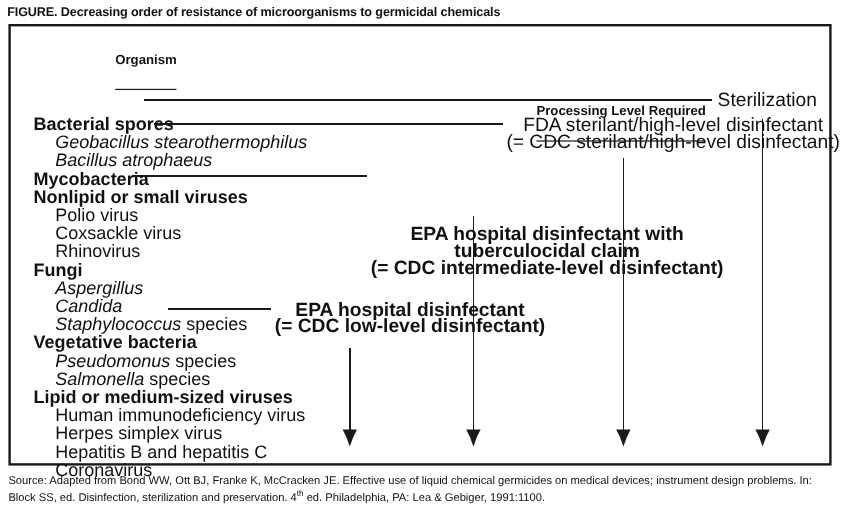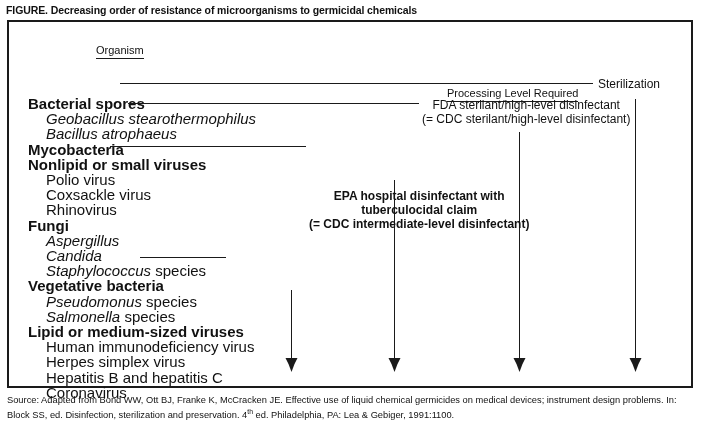--- a/index.html
+++ b/index.html
@@ -44,22 +44,23 @@
     background: #ffffff;
     box-sizing: border-box;
   }
 
   
   .col-head {
     position: absolute;
     font-size: 11px;
     color: #111111;
     white-space: nowrap;
-    padding-bottom: 2px;
+    padding-bottom: 18px;
     border-bottom: 1.4px solid #1a1a1a;
+    font-weight: bold;
   }
   .col-head.organism { left: 96px; top: 44px; }
   .col-head.processing { left: 447px; top: 44px; margin-top: 43px; }
 
   
   .org-list {
     position: absolute;
     left: 28px;
     top: 96px;
     width: 260px;
@@ -71,21 +72,21 @@
     color: #111111;
   }
   .org-row.group { font-weight: bold; }
   .org-row.child { padding-left: 18px; }
   .org-row.child.ital { font-style: italic; }
   .org-row .ital-part { font-style: italic; }
 
   
   .proc-block {
     position: absolute;
-    font-size: 12px;
+    font-size: 16px;
     line-height: 14px;
     color: #111111;
     white-space: nowrap;
   }
   .proc-block.bold { font-weight: bold; }
   .proc-block .line { display: block; }
 
   .proc-steril  { left: 598px; top: 77px; }
   .proc-fda     { left: 422px; top: 98px; text-align: center; }
   .proc-epa-int { left: 309px; top: 141px; text-align: center; margin-top: 48px; }
@@ -184,19 +185,23 @@
     <span class="line">FDA sterilant/high-level disinfectant</span>
     <span class="line">(= CDC sterilant/high-level disinfectant)</span>
   </div>
 
   <div class="proc-block proc-epa-int bold">
     <span class="line">EPA hospital disinfectant with</span>
     <span class="line">tuberculocidal claim</span>
     <span class="line">(= CDC intermediate-level disinfectant)</span>
   </div>
 
+  <div class="proc-block proc-epa-low bold">
+    <span class="line">EPA hospital disinfectant</span>
+    <span class="line">(= CDC low-level disinfectant)</span>
+  </div>
 
   <div class="source">
     <span>Source: Adapted from Bond WW, Ott BJ, Franke K, McCracken JE. Effective use of liquid chemical germicides on medical devices; instrument design</span>
     <span>problems. In: Block SS, ed. Disinfection, sterilization and preservation. 4</span><sup>th</sup><span> ed. Philadelphia, PA: Lea &amp; Gebiger, 1991:1100.</span>
   </div>
 
 </div>
 
 </body></html>

